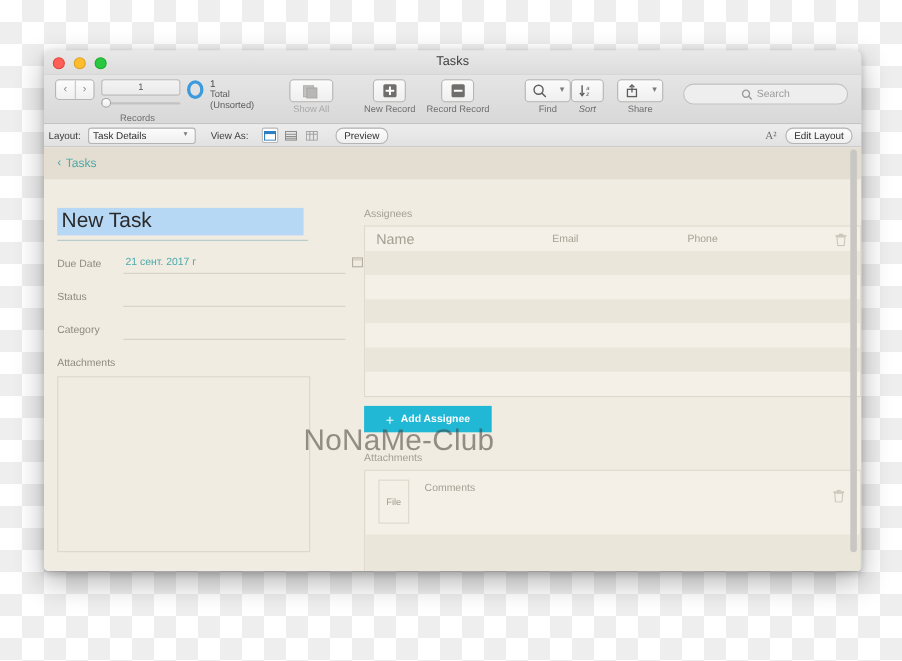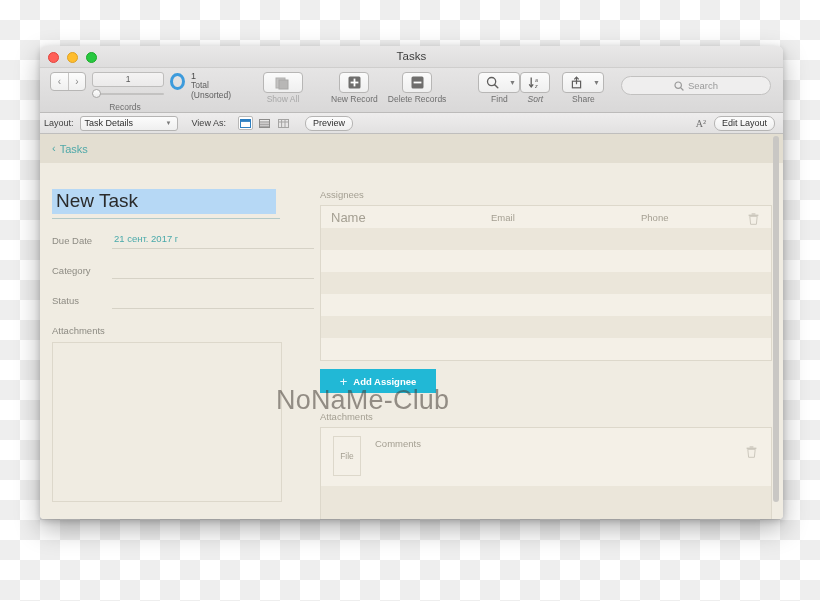--- a/index.html
+++ b/index.html
@@ -225,35 +225,35 @@
     background: #d9d4c6;
   }
 
   .desc-label { font-size: 9.5px; color: #8d8b83; margin-top: 16px; }
   .desc-box {
     margin-top: 6px; width: 230px; height: 160px;
     background: #f0ece2; border: 1px solid #ddd8cb;
   }
 
   
-  .right-col { position: absolute; left: 280px; top: 26px; width: 452px; }
+  .right-col { position: absolute; left: 291px; top: 26px; width: 452px; }
   .section-label { font-size: 9.5px; color: #a49f92; margin-bottom: 5px; }
 
   .portal {
     border: 1px solid #ddd8cb;
     background: #f4f0e7;
     overflow: hidden;
   }
   .portal-head {
     display: flex; align-items: center; height: 22px;
     padding: 0 10px; position: relative;
     background: #f4f0e7;
   }
   .col-name  { width: 160px; font-size: 13px; color: #a49f92; }
-  .col-email { width: 150px; font-size: 9.5px; color: #a49f92; }
+  .col-email { width: 123px; font-size: 9.5px; color: #a49f92; }
   .col-phone { flex: 1;     font-size: 9.5px; color: #a49f92; }
   .trash {
     width: 11px; height: 12px; position: relative; opacity: .45; margin-right: 2px;
   }
   .portal-row { height: 22px; }
   .portal-row.alt { background: #ebe6da; }
   .portal-row.plain { background: #f4f0e7; }
 
   .add-btn {
     margin-top: 8px;
@@ -356,21 +356,21 @@
       <div class="tb-label">New Record</div>
     </div>
 
     <div class="tb-group" style="margin-left:10px;">
       <div class="tb-btn">
         <svg class="gicon" width="13" height="13" viewBox="0 0 13 13">
           <rect x="0.5" y="0.5" width="12" height="12" rx="1.5" fill="#6f6e6d"></rect>
           <rect x="2.6" y="5.6" width="7.8" height="1.8" fill="#ffffff"></rect>
         </svg>
       </div>
-      <div class="tb-label">Delete Records</div>
+      <div class="tb-label">Record Record</div>
     </div>
 
     <div class="tb-group" style="margin-left:32px;">
       <div class="tb-btn split">
         <div class="split-inner">
           <div class="ic">
             <svg class="gicon" width="13" height="13" viewBox="0 0 13 13">
               <circle cx="5.6" cy="5.6" r="4.1" fill="none" stroke="#5f5e5d" stroke-width="1.3"></circle>
               <line x1="8.7" y1="8.7" x2="11.8" y2="11.8" stroke="#5f5e5d" stroke-width="1.4" stroke-linecap="round"></line>
             </svg>
@@ -477,29 +477,29 @@
         <div class="frow">
           <div class="flabel">Due Date</div>
           <div class="fvalline">
             <div class="fval">21 сент. 2017 г</div>
             <div class="fline"></div>
           </div>
           <div class="cal-icon"></div>
         </div>
 
         <div class="frow">
-          <div class="flabel">Category</div>
+          <div class="flabel">Status</div>
           <div class="fvalline">
             <div class="fval empty">&nbsp;</div>
             <div class="fline"></div>
           </div>
         </div>
 
         <div class="frow">
-          <div class="flabel">Status</div>
+          <div class="flabel">Category</div>
           <div class="fvalline">
             <div class="fval empty">&nbsp;</div>
             <div class="fline"></div>
           </div>
         </div>
 
         <div class="desc-label">Attachments</div>
         <div class="desc-box"></div>
       </div>
 

